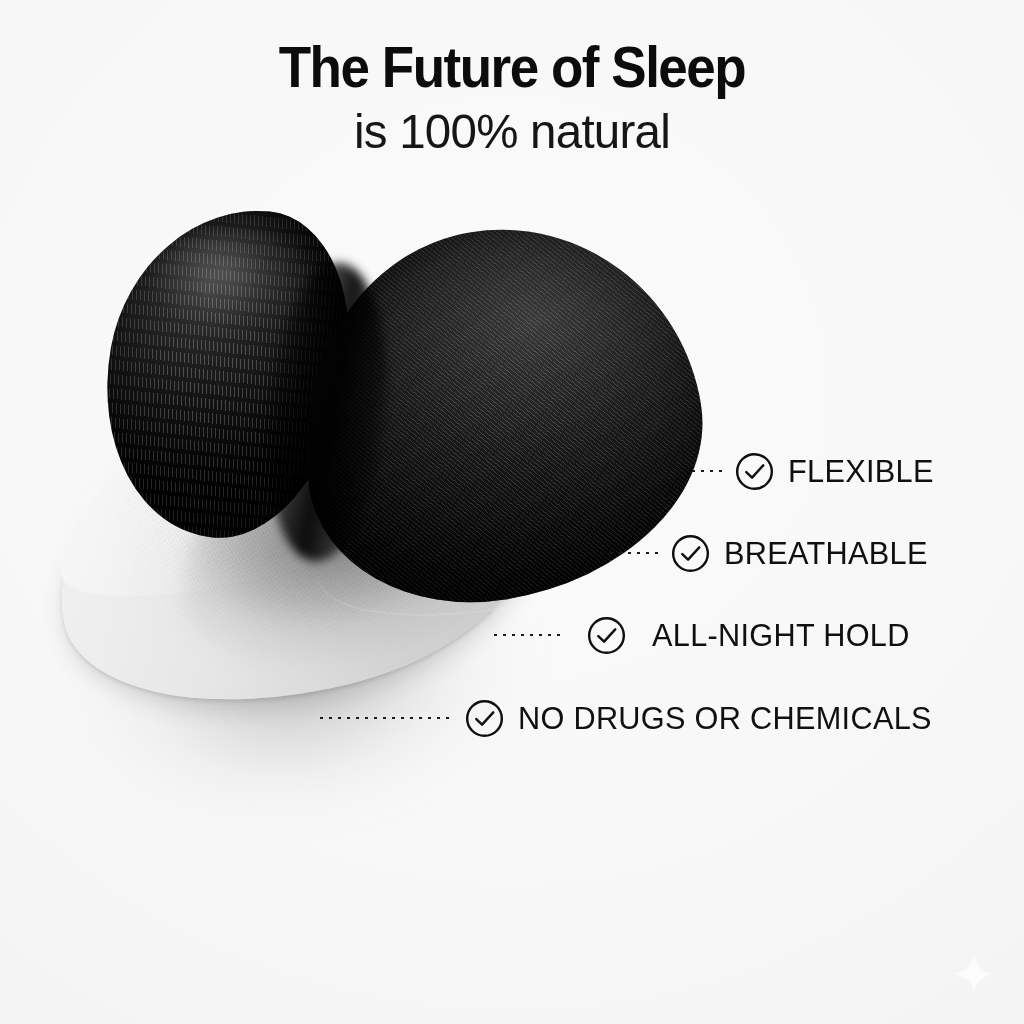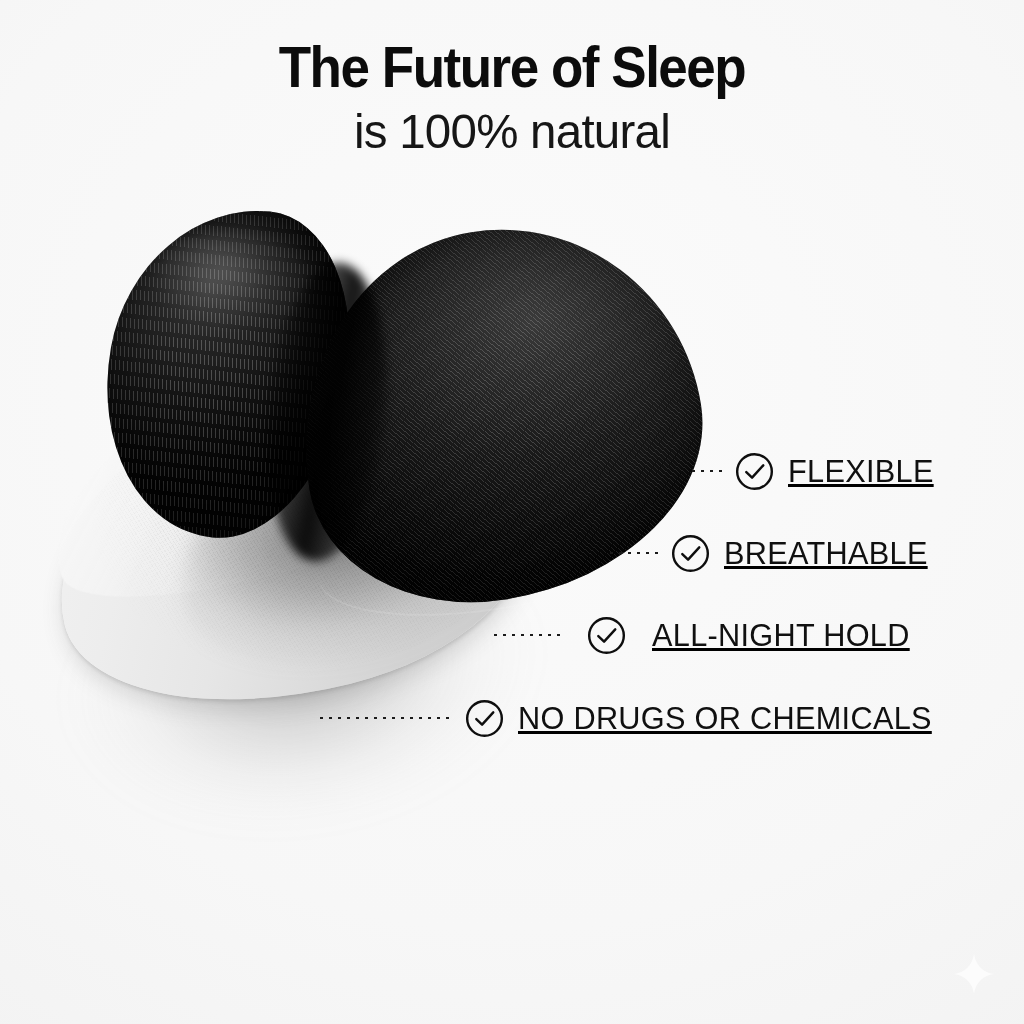--- a/index.html
+++ b/index.html
@@ -280,21 +280,20 @@
     width: 1024px;
     z-index: 60;
   }
 
   .feature-row {
     position: absolute;
     display: flex;
     align-items: center;
     height: 46px;
     white-space: nowrap;
-    text-decoration: underline;
   }
 
   .leader {
     flex: 0 0 auto;
     height: 2px;
     margin-right: 12px;
     background-image: linear-gradient(to right, #1b1b1b 0 3px, rgba(0,0,0,0) 3px 9px);
     background-size: 9px 2px;
     background-repeat: repeat-x;
   }

